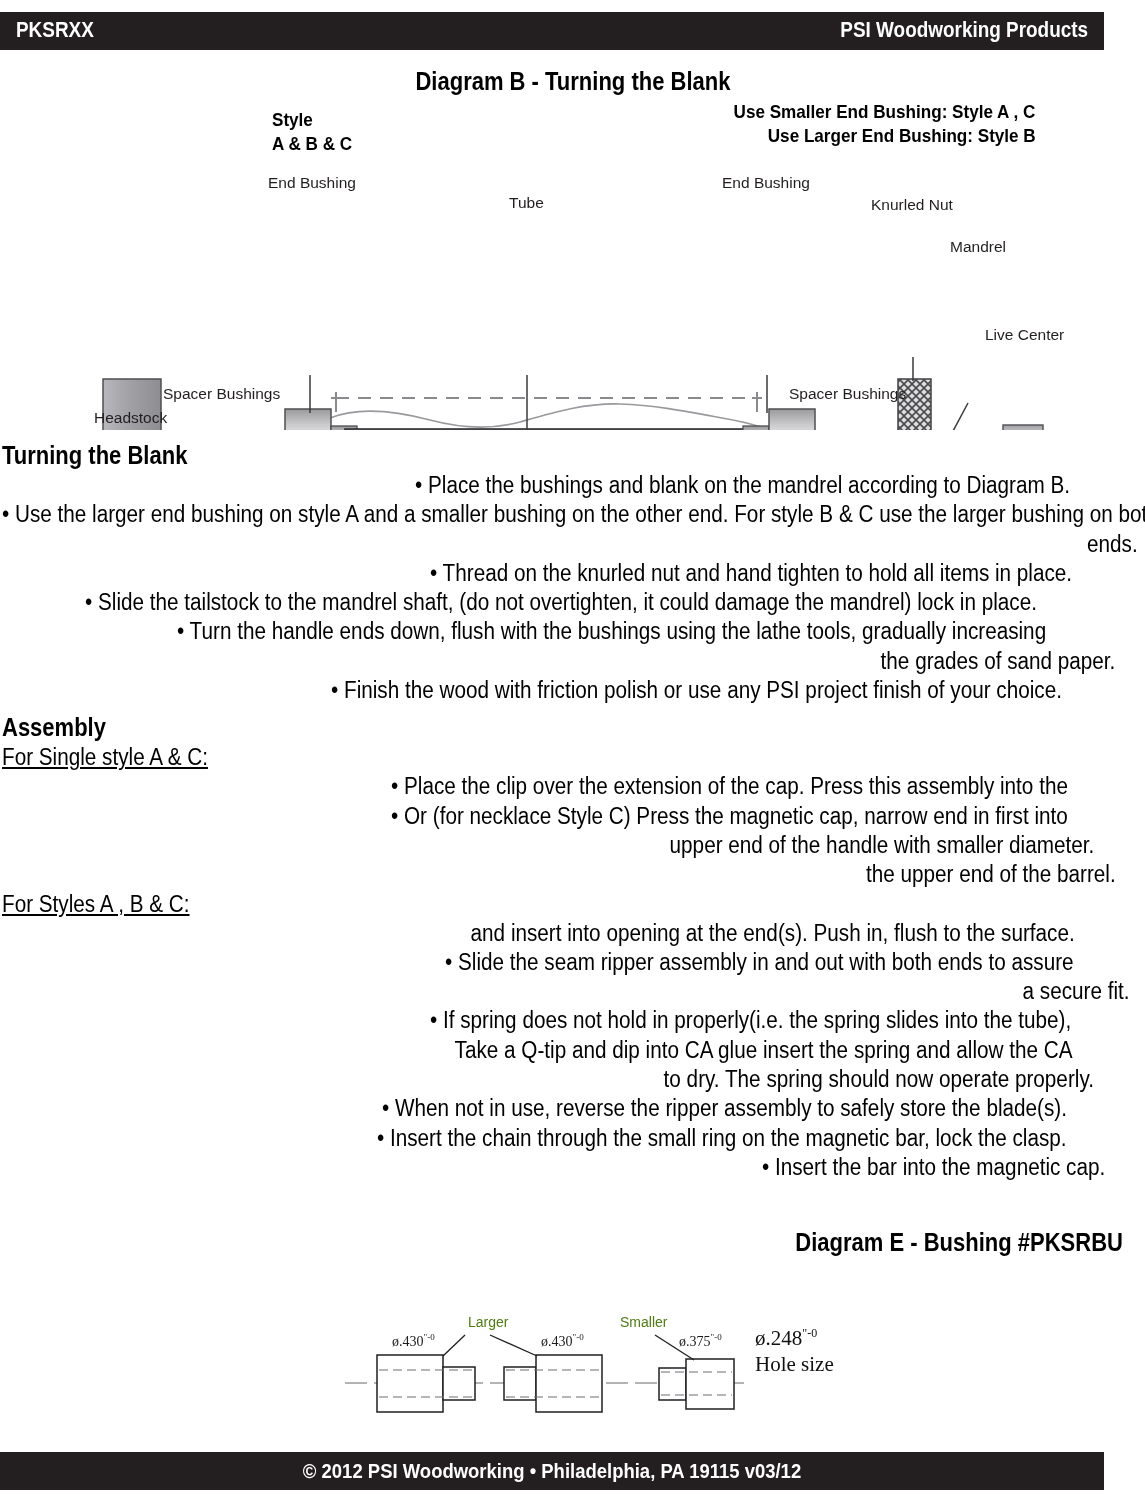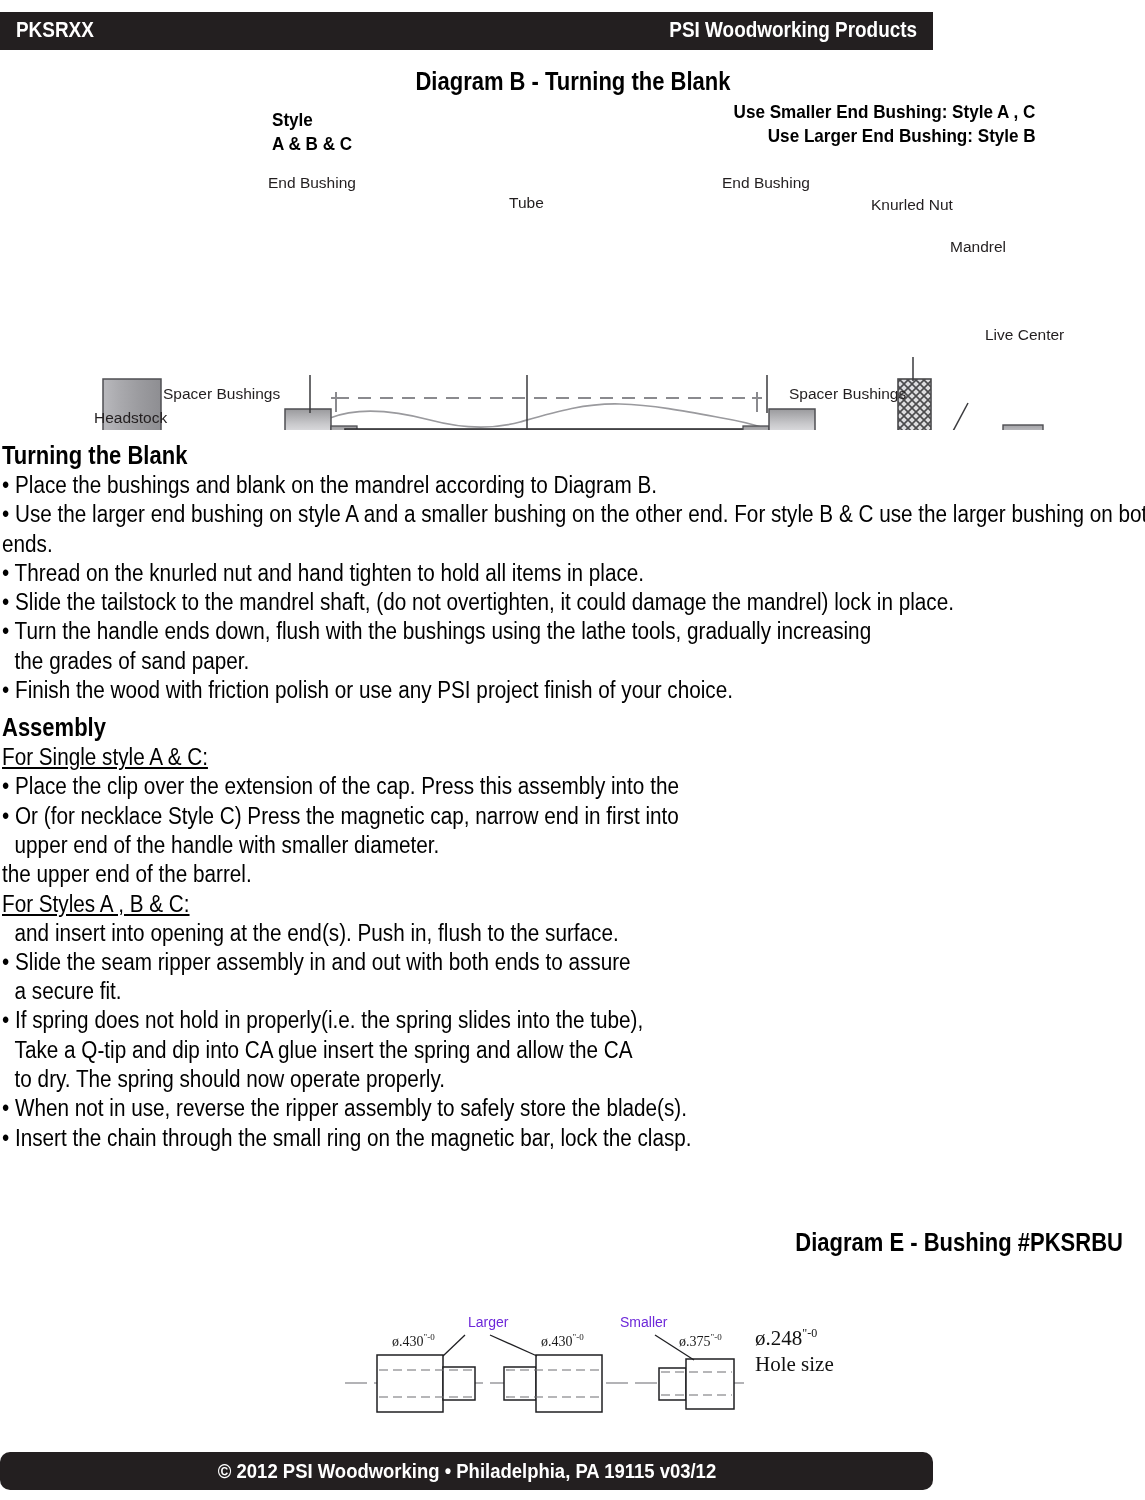--- a/index.html
+++ b/index.html
@@ -13,32 +13,31 @@
     position: relative;
     font-family: "Liberation Sans", sans-serif;
     color: #000000;
     overflow: hidden;
   }
 
   
   .bar {
     position: absolute;
     left: 0;
-    width: 933px;
+    width: 1104px;
     background: #231f20;
     color: #ffffff;
   }
   #header-bar {
     top: 12px;
     height: 38px;
   }
   #footer-bar {
     top: 1452px;
     height: 38px;
-    border-radius: 10px;
   }
   .bar-text {
     position: absolute;
     top: 50%;
     transform: translateY(-52%);
     font-weight: bold;
     font-size: 22px;
     letter-spacing: 0px;
     transform-origin: left center;
     white-space: nowrap;
@@ -129,41 +128,42 @@
     transform: scaleX(0.9);
     transform-origin: left center;
     text-decoration: underline;
     text-underline-offset: 2px;
   }
   .line {
     font-size: 23px;
     line-height: 29.3px;
     margin: 0;
     white-space: nowrap;
+    text-align: right;
   }
   .line > span {
     display: inline-block;
     transform: scaleX(0.9);
     transform-origin: left center;
   }
   .line.ind > span { padding-left: 14px; }
   .gap-sm { height: 7px; }
 
   
   #diagram-e {
     position: absolute;
     left: 0;
     top: 1280px;
     width: 1145px;
     height: 150px;
   }
   .de-label {
     position: absolute;
     font-size: 14px;
-    color: #6d28d9;
+    color: #4d7c0f;
     white-space: nowrap;
   }
   .de-dim {
     position: absolute;
     font-family: "Liberation Serif", serif;
     font-size: 14px;
     color: #1a1a1a;
     white-space: nowrap;
   }
   .de-dim sup { font-size: 9px; }
@@ -395,20 +395,21 @@
 
   <div>
     <div class="line ind"><span>and insert into opening at the end(s). Push in, flush to the surface.</span></div>
     <div class="line"><span>• Slide the seam ripper assembly in and out with both ends to assure</span></div>
     <div class="line ind"><span>a secure fit.</span></div>
     <div class="line"><span>• If spring does not hold in properly(i.e. the spring slides into the tube),</span></div>
     <div class="line ind"><span>Take  a Q-tip and dip into CA glue insert the spring and allow the CA</span></div>
     <div class="line ind"><span>to dry. The spring should now operate properly.</span></div>
     <div class="line"><span>• When not in use, reverse the ripper assembly to safely store the blade(s).</span></div>
     <div class="line"><span>• Insert the chain through the small ring on the magnetic bar, lock the clasp.</span></div>
+    <div class="line"><span>• Insert the bar into the magnetic cap.</span></div>
   </div>
 </div>
 
 <div class="diagram-title" id="diagram-e-title">
   <span>Diagram E  - Bushing #PKSRBU</span>
 </div>
 
 <div id="diagram-e">
   <svg width="1145" height="150" viewBox="0 0 1145 150" xmlns="http://www.w3.org/2000/svg">
 

